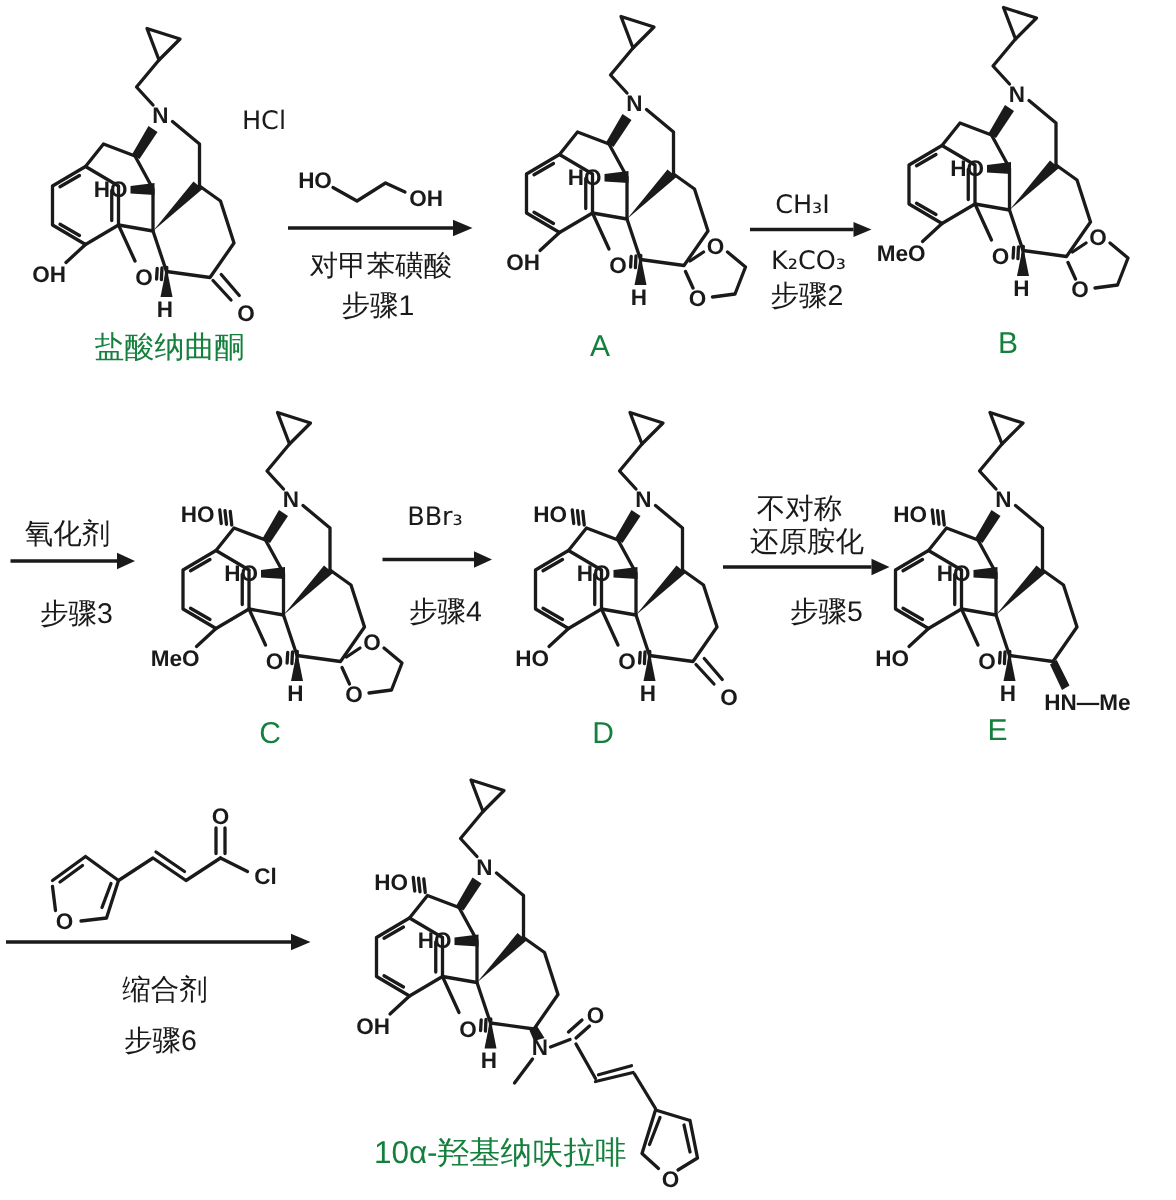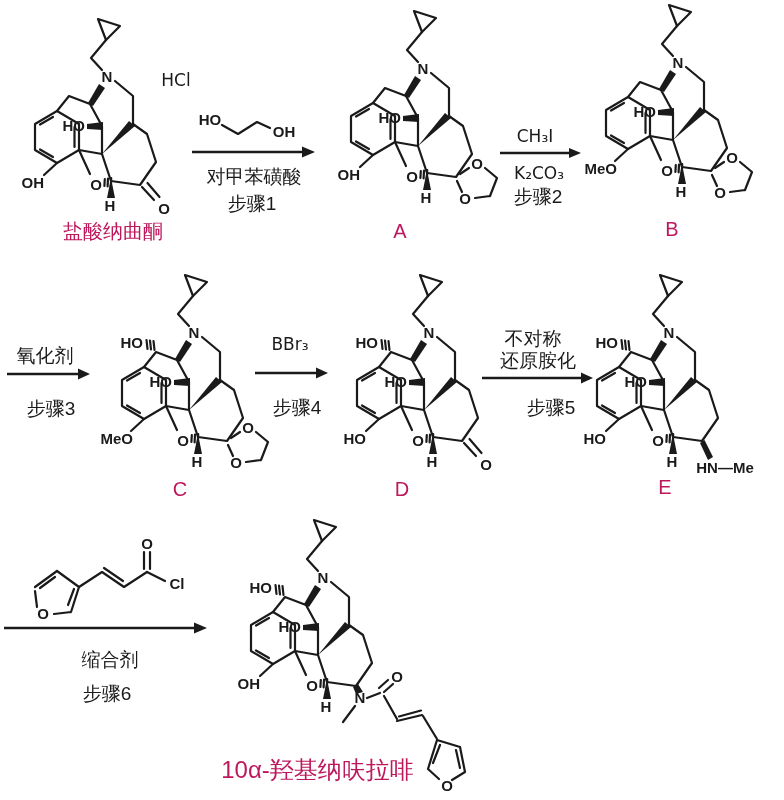--- a/index.html
+++ b/index.html
@@ -9,21 +9,21 @@
   svg{overflow:visible;}
   .b{stroke:#1a1a1a;stroke-width:2.2;fill:none;stroke-linecap:round;stroke-linejoin:round;}
   .w{fill:#1a1a1a;stroke:none;}
   .al{fill:#1a1a1a;font-family:"Liberation Sans","DejaVu Sans",sans-serif;
       font-size:15px;font-weight:bold;}
   .rg{fill:#1a1a1a;font-family:"DejaVu Sans","Liberation Sans",sans-serif;
       font-size:17px;font-weight:normal;}
   .cn{fill:#1a1a1a;font-family:"Liberation Sans","DejaVu Sans",sans-serif;
       font-size:19px;font-weight:normal;}
   .arrowline{stroke:#1a1a1a;stroke-width:2.4;}
-  .lbl{position:absolute;text-align:center;font-size:20px;color:#be185d;}
+  .lbl{position:absolute;text-align:center;font-size:20px;color:#15803d;}
   .name{font-size:20px;}
 </style>
 </head>
 <body>
 
 <div class="canvas">
 
   
   <svg width="0" height="0">
     <defs>
@@ -203,15 +203,15 @@
       <path class="b" d="M157,188 L166,180 M162,192 L171,184"></path>
       <text class="al" x="175" y="182" text-anchor="middle">O</text>
       <path class="b" d="M162,196 L175,219"></path>
       <path class="b" d="M175,221 L200,215 M177,216.5 L199,210.5"></path>
       <path class="b" d="M201,216 L215,239"></path>
       <path class="b" d="M215,240 L206,269 M206,269 L217,279 M230,280 L243,272 M243,272 L238,247 M238,247 L215,240"></path>
       <path class="b" d="M218,245 L211,263 M238,268 L234,250"></path>
       <text class="al" x="225" y="291" text-anchor="middle">O</text>
     </g>
   </svg>
-  <div class="lbl abs" style="left:220px;top:754px;width:195px;font-size:24px">10α-羟基纳呋拉啡</div>
+  <div class="lbl abs" style="left:236px;top:754px;width:195px;font-size:21px">10α-羟基纳呋拉啡</div>
 
 </div>
 
 </body></html>

